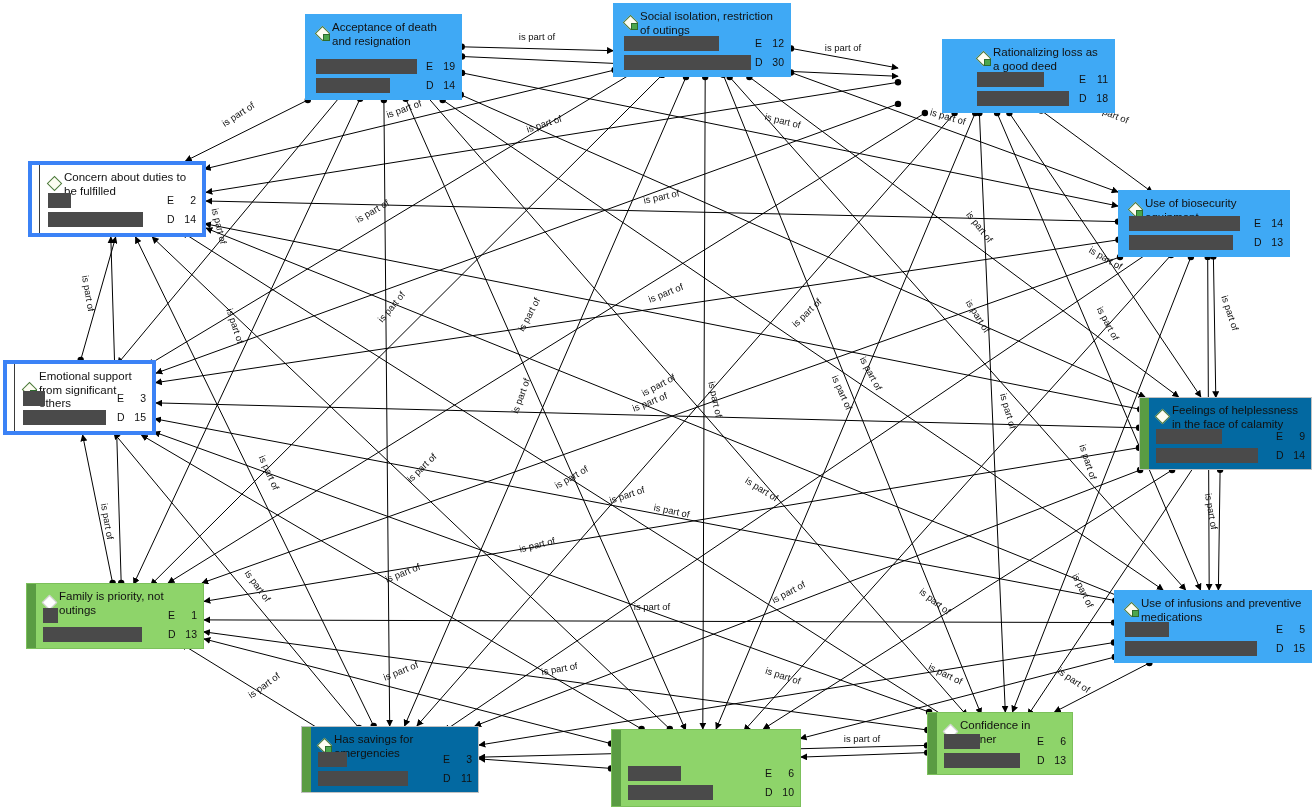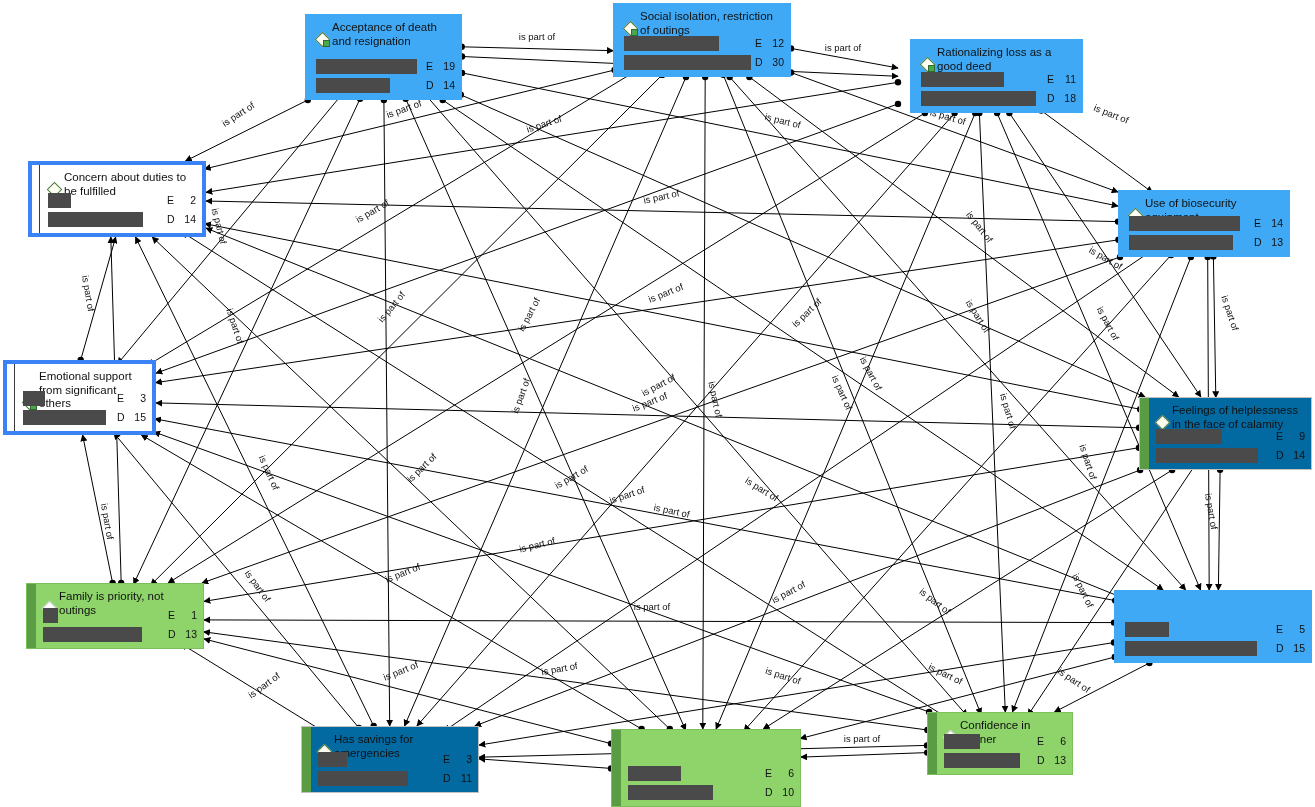--- a/index.html
+++ b/index.html
@@ -54,21 +54,21 @@
   .node.white .stripe { background: #ffffff; border-right: 1px solid #3a3a3a; width: 7px; }
   .node-inner {
     position: relative;
     height: 100%;
     padding: 6px 8px 5px 16px;
     box-sizing: border-box;
   }
   .node.blue .node-inner { padding-left: 10px; }
   .node-title-row {
     display: flex;
-    align-items: flex-end;
+    align-items: center;
     gap: 2px;
   }
   .node-icon {
     flex: 0 0 auto;
     width: 14px;
     height: 14px;
     margin-top: 1px;
     position: relative;
   }
   .node-icon .dia {
@@ -388,21 +388,21 @@
             <div class="bar-row">
               <div class="bar-track">
                 <div class="bar-fill" style="width: 100%;"></div>
               </div>
               <span class="bar-key">D</span>
               <span class="bar-val">30</span>
             </div>
           </div>
         </div>
       </div>
-      <div class="node blue" style="left: 910px; top: 39px; width: 173px; height: 74px;">
+      <div class="node blue" style="left: 942px; top: 39px; width: 173px; height: 74px; padding-left: 24px;">
         <div class="node-inner">
           <div class="node-title-row">
             <span class="node-icon">
               <span class="dia"></span>
               <span class="sq"></span>
             </span>
             <span class="node-title">Rationalizing loss as a good deed</span>
           </div>
           <div class="bars">
             <div class="bar-row">
@@ -471,20 +471,27 @@
                 <div class="bar-fill" style="width: 88%;"></div>
               </div>
               <span class="bar-key">D</span>
               <span class="bar-val">14</span>
             </div>
           </div>
         </div>
       </div>
       <div class="node blue" style="left: 1114px; top: 590px; width: 198px; height: 73px;">
         <div class="node-inner">
+          <div class="node-title-row">
+            <span class="node-icon">
+              <span class="dia"></span>
+              <span class="sq"></span>
+            </span>
+            <span class="node-title">Use of infusions and preventive medications</span>
+          </div>
           <div class="bars">
             <div class="bar-row">
               <div class="bar-track">
                 <div class="bar-fill" style="width: 30%;"></div>
               </div>
               <span class="bar-key">E</span>
               <span class="bar-val">5</span>
             </div>
             <div class="bar-row">
               <div class="bar-track">

